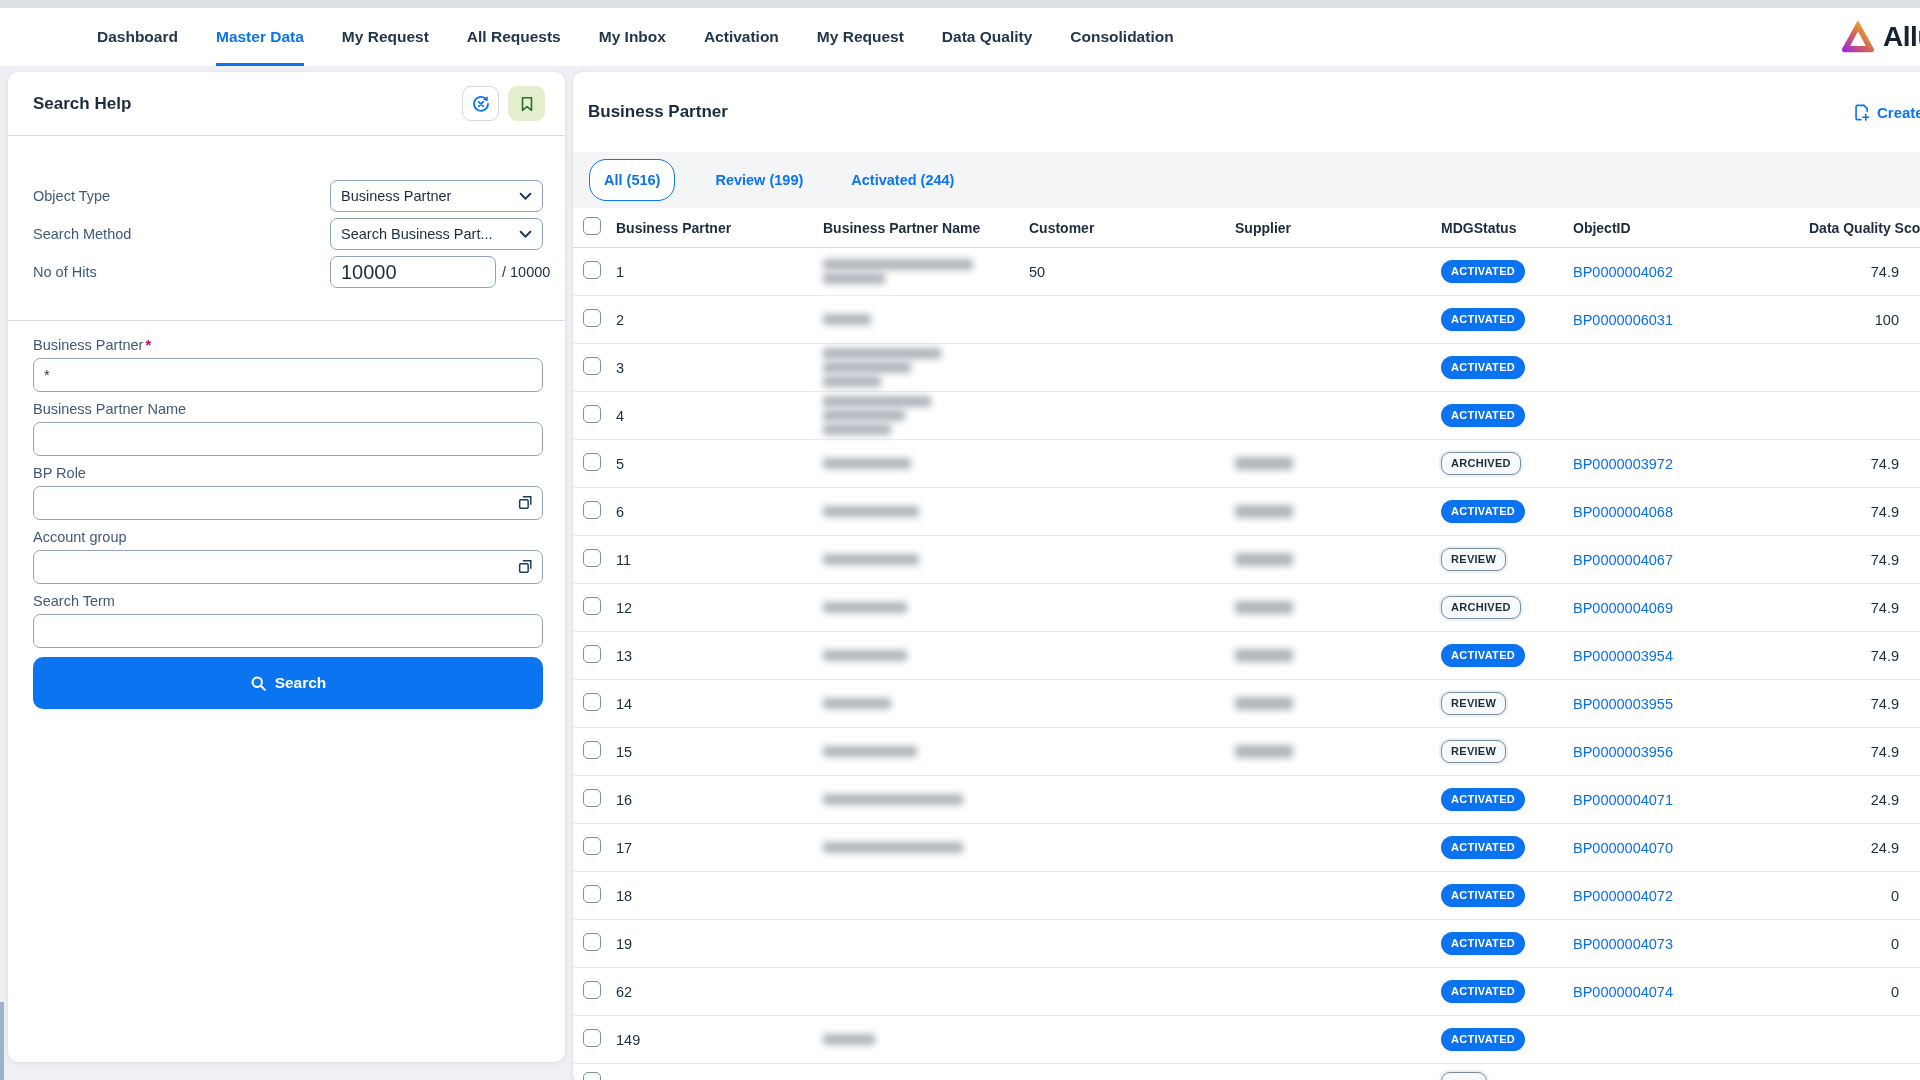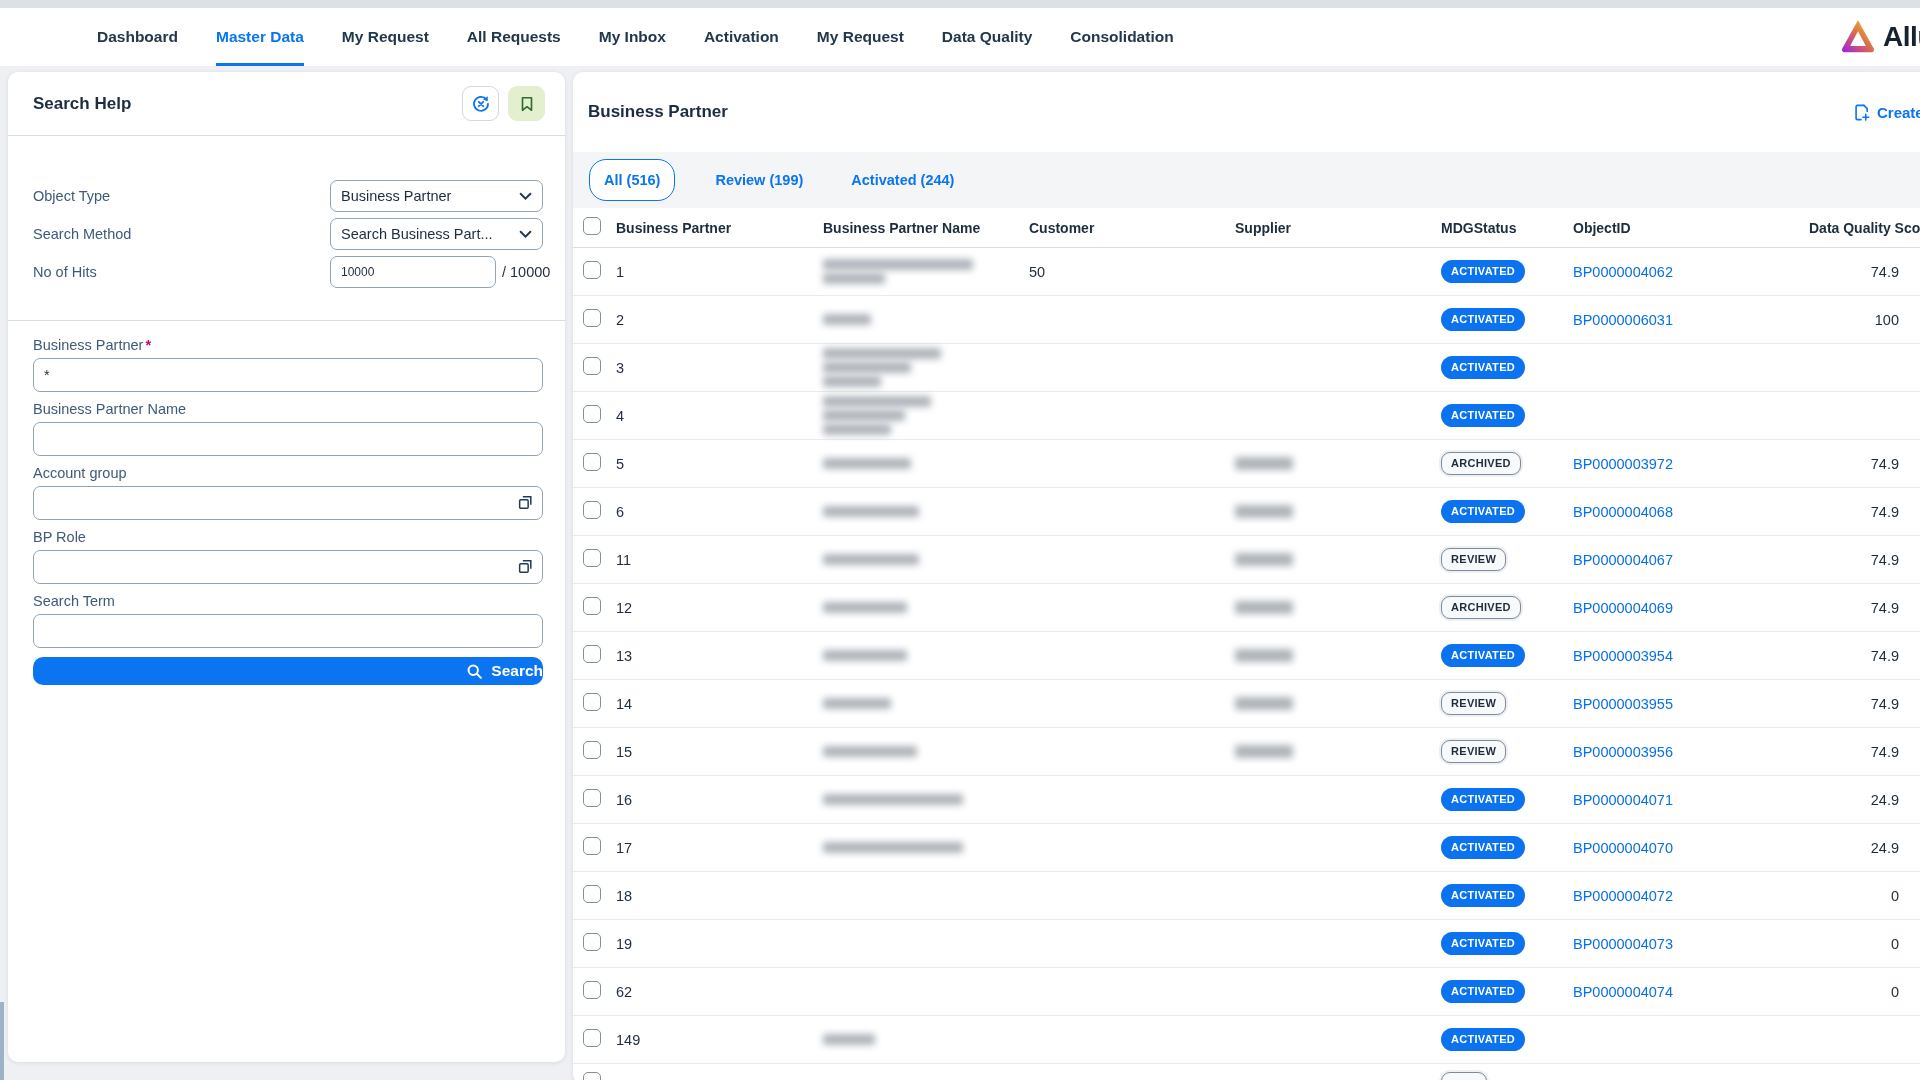--- a/index.html
+++ b/index.html
@@ -30,35 +30,35 @@
   .reset-btn { background:#fff; border:1px solid #d3d9e0; margin-right:9px; }
   .bookmark-btn { background:#e4efcf; border:1px solid #e4efcf; }
   .sh-form-top { padding:44px 22px 0 25px; }
   .hrow { display:flex; align-items:center; justify-content:space-between; margin-bottom:6px; height:32px; }
   .f-label { font-size:14.5px; color:#3f5a78; }
   .select { width:213px; height:32px; border:1px solid #8fa3bd; border-radius:7px; background:#fff;
             display:flex; align-items:center; padding:0 10px; font-size:14.5px; color:#1d2d3e;
             justify-content:space-between; cursor:pointer; }
   .hits-wrap { width:213px; display:flex; align-items:center; gap:6px; }
   .hits-input { width:166px; height:32px; border:1px solid #8fa3bd; border-radius:7px;
-                font-size:12px; padding:0 10px; color:#1d2d3e; font-family:"Liberation Sans",sans-serif; }
+                font-size:20px; padding:0 10px; color:#1d2d3e; font-family:"Liberation Sans",sans-serif; }
   .hits-suffix { font-size:14.5px; color:#1d2d3e; white-space:nowrap; }
   .sh-divider { border-top:1px solid #d8dde3; margin-top:32px; }
   .sh-form-main { padding:16px 22px 4px 25px; }
   .sfield { margin-bottom:9px; }
   .sfield .f-label { display:block; margin-bottom:5px; }
   .req { color:#d0006f; font-weight:700; margin-left:2px; }
   .text-input-wrap { position:relative; }
   .text-input { width:100%; height:34px; border:1px solid #8fa3bd; border-radius:7px;
                 font-size:14.5px; padding:0 32px 0 10px; color:#1d2d3e; background:#fff;
                 font-family:"Liberation Sans",sans-serif; }
   .vh-icon { position:absolute; right:9px; top:8px; cursor:pointer; }
-  .search-btn { margin-top:4px; width:100%; height:28px; background:#0b74f0; border:none;
+  .search-btn { margin-top:4px; width:100%; height:52px; background:#0b74f0; border:none;
                 border-radius:10px; color:#fff; font-size:15.5px; font-weight:700; cursor:pointer;
-                display:flex; align-items:center; justify-content:flex-end; gap:8px;
+                display:flex; align-items:center; justify-content:center; gap:8px;
                 font-family:"Liberation Sans",sans-serif; }
   
   .mc-header { height:80px; display:flex; align-items:center; padding:0 20px 0 15px; position:relative; }
   .mc-title { font-size:17px; font-weight:700; color:#1d2d3e; }
   .create-link { position:absolute; left:1279px; top:0; height:80px; display:flex; align-items:center;
                  gap:6px; color:#0b74f0; font-size:15px; font-weight:700; cursor:pointer; white-space:nowrap; }
   .tabbar { height:56px; background:#f4f5f7; display:flex; align-items:center; padding-left:16px;
             gap:32px; position:relative; }
   .tab { font-size:14.5px; font-weight:700; color:#0b74f0; cursor:pointer; padding:6px 8px; white-space:nowrap; }
   .tab.pill { border:1.5px solid #0b74f0; border-radius:17px; background:#fff; padding:12px 14px; }
@@ -170,31 +170,31 @@
         <input class="text-input" value="*" style="">
       </div>
     </div>
     <div class="sfield">
       <span class="f-label">Business Partner Name</span>
       <div class="text-input-wrap">
         <input class="text-input" value="" style="">
       </div>
     </div>
     <div class="sfield">
-      <span class="f-label">Account group</span>
+      <span class="f-label">BP Role</span>
       <div class="text-input-wrap">
         <input class="text-input" value="" style="">
         <svg class="vh-icon" width="17" height="17" viewBox="0 0 16 16">
           <rect x="2.5" y="5.5" width="8" height="8" rx="1" fill="none" stroke="#223a54" stroke-width="1.4"></rect>
           <path d="M5.5 2.5 h7.5 v7.5" fill="none" stroke="#223a54" stroke-width="1.4"></path>
         </svg>
       </div>
     </div>
     <div class="sfield">
-      <span class="f-label">BP Role</span>
+      <span class="f-label">Account group</span>
       <div class="text-input-wrap">
         <input class="text-input" value="" style="">
         <svg class="vh-icon" width="17" height="17" viewBox="0 0 16 16">
           <rect x="2.5" y="5.5" width="8" height="8" rx="1" fill="none" stroke="#223a54" stroke-width="1.4"></rect>
           <path d="M5.5 2.5 h7.5 v7.5" fill="none" stroke="#223a54" stroke-width="1.4"></path>
         </svg>
       </div>
     </div>
     <div class="sfield">
       <span class="f-label">Search Term</span>

